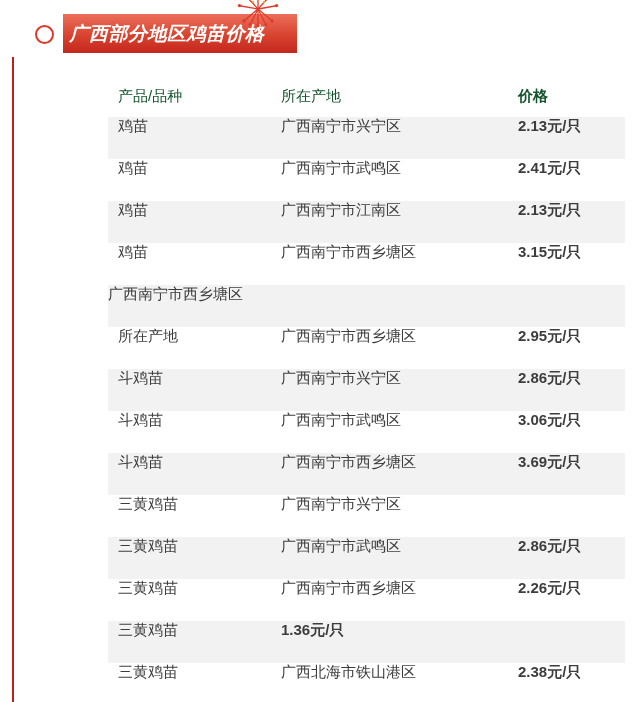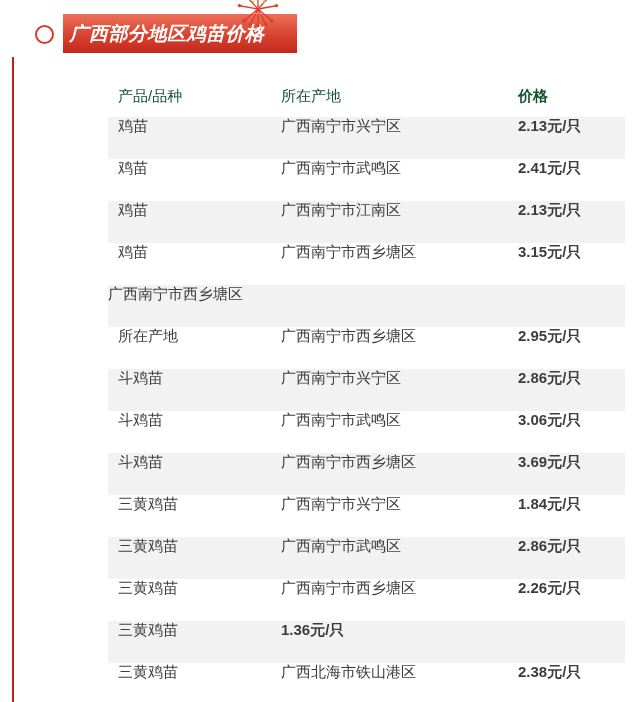--- a/index.html
+++ b/index.html
@@ -170,21 +170,20 @@
 
   <div class="trow">
     <div class="c1">斗鸡苗</div>
     <div class="c2">广西南宁市西乡塘区</div>
     <div class="c3">3.69元/只</div>
   </div>
 
   <div class="trow">
     <div class="c1">三黄鸡苗</div>
     <div class="c2">广西南宁市兴宁区</div>
-    <div class="c3">1.84元/只</div>
   </div>
 
   <div class="trow">
     <div class="c1">三黄鸡苗</div>
     <div class="c2">广西南宁市武鸣区</div>
     <div class="c3">2.86元/只</div>
   </div>
 
   <div class="trow">
     <div class="c1">三黄鸡苗</div>

